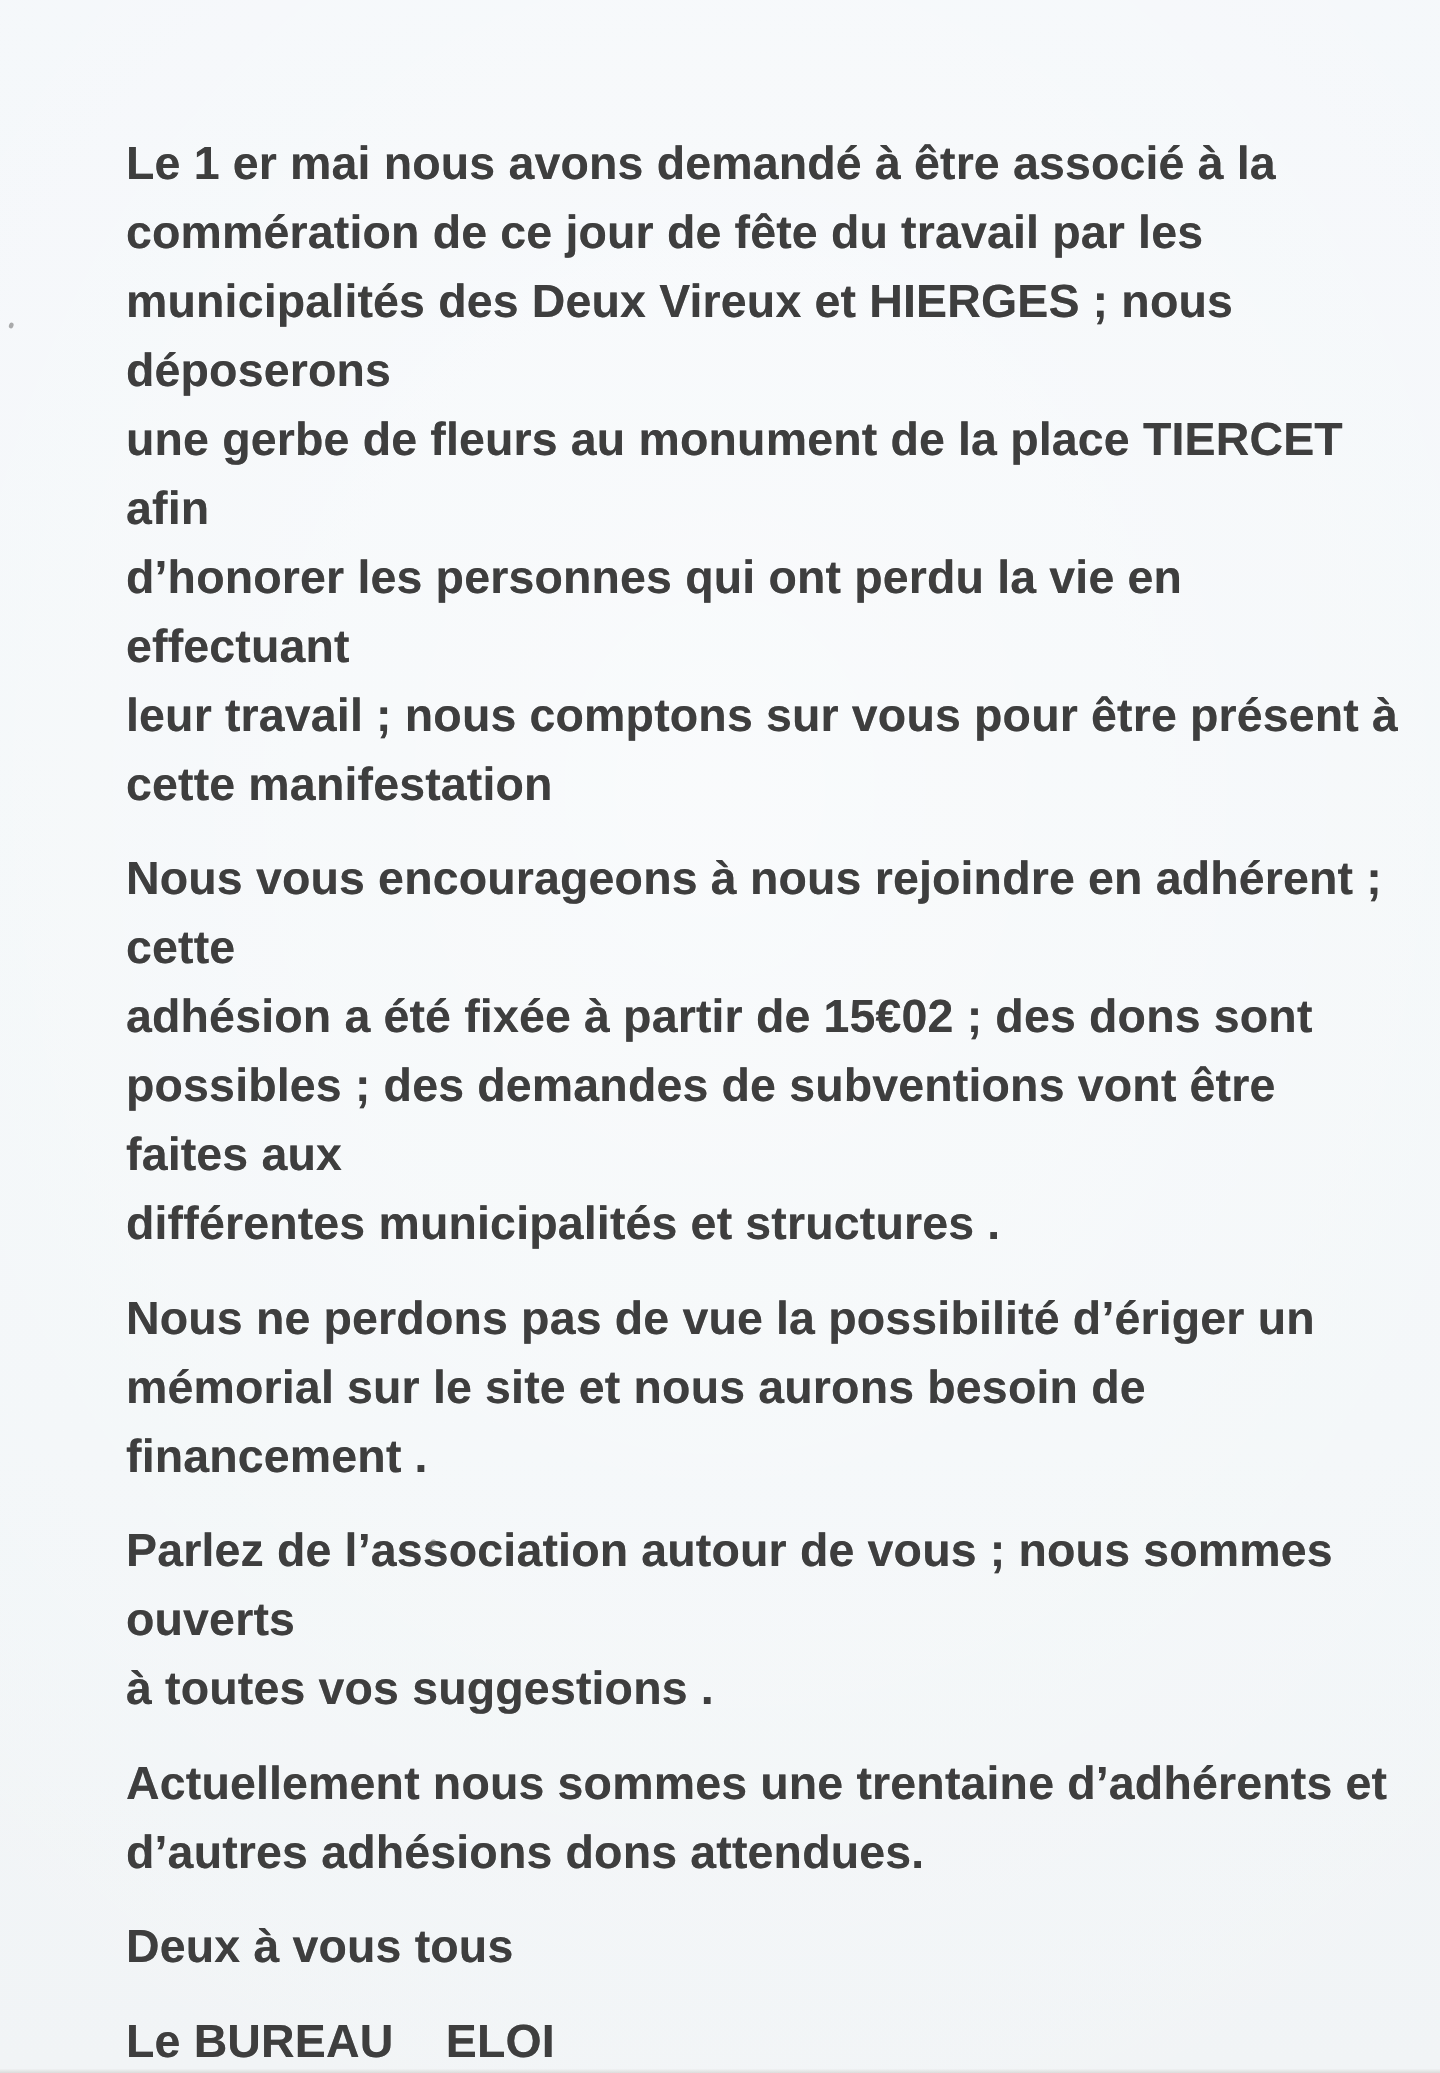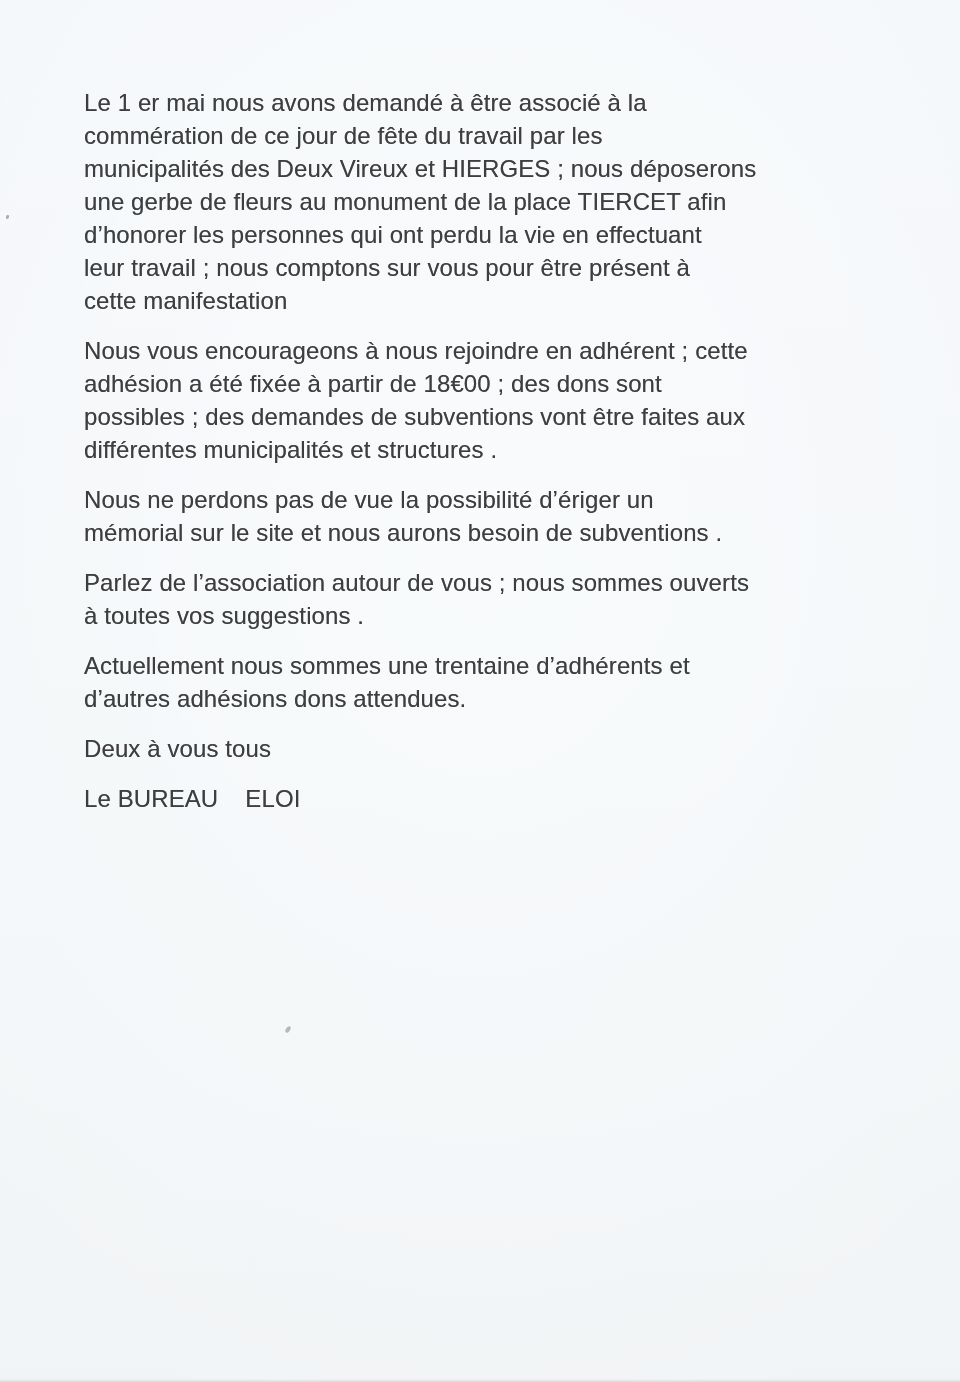--- a/index.html
+++ b/index.html
@@ -31,27 +31,28 @@
     background: linear-gradient(180deg, rgba(0,0,0,0) 0%, rgba(140,135,120,0.22) 100%);
   }
   .text-block {
     position: absolute;
     top: 86px;
     left: 84px;
     width: 856px;
   }
   .para {
     margin: 0 0 17px 0;
-    font-size: 24px;
-    line-height: 33px;
+    font-size: 31px;
+    line-height: 46px;
     color: #3e3e3e;
     white-space: pre-wrap;
     letter-spacing: 0.1px;
     
     text-shadow: 0 0 0.4px rgba(62,62,62,0.55);
+    font-weight: bold;
   }
   .speck {
     position: absolute;
     background: #6a6a6a;
     border-radius: 50%;
   }
   .speck-1 { left: 6px;  top: 215px;  width: 3px; height: 4px; opacity: 0.55; transform: rotate(20deg); }
   .speck-2 { left: 286px; top: 1026px; width: 4px; height: 7px; opacity: 0.45; transform: rotate(35deg); border-radius: 40%; }
 </style>
 </head>
@@ -61,25 +62,25 @@
 
   <div class="text-block">
     <p class="para">Le 1 er mai nous avons demandé à être associé à la
 commération de ce jour de fête du travail par les
 municipalités des Deux Vireux et HIERGES ; nous déposerons
 une gerbe de fleurs au monument de la place TIERCET afin
 d’honorer les personnes qui ont perdu la vie en effectuant
 leur travail ; nous comptons sur vous pour être présent à
 cette manifestation</p>
     <p class="para">Nous vous encourageons à nous rejoindre en adhérent ; cette
-adhésion a été fixée à partir de 18€00 ; des dons sont
+adhésion a été fixée à partir de 15€02 ; des dons sont
 possibles ; des demandes de subventions vont être faites aux
 différentes municipalités et structures .</p>
     <p class="para">Nous ne perdons pas de vue la possibilité d’ériger un
-mémorial sur le site et nous aurons besoin de subventions .</p>
+mémorial sur le site et nous aurons besoin de financement .</p>
     <p class="para">Parlez de l’association autour de vous ; nous sommes ouverts
 à toutes vos suggestions .</p>
     <p class="para">Actuellement nous sommes une trentaine d’adhérents et
 d’autres adhésions dons attendues.</p>
     <p class="para">Deux à vous tous</p>
     <p class="para">Le BUREAU    ELOI</p>
   </div>
 
   <span class="speck speck-1"></span>
   <span class="speck speck-2"></span>

